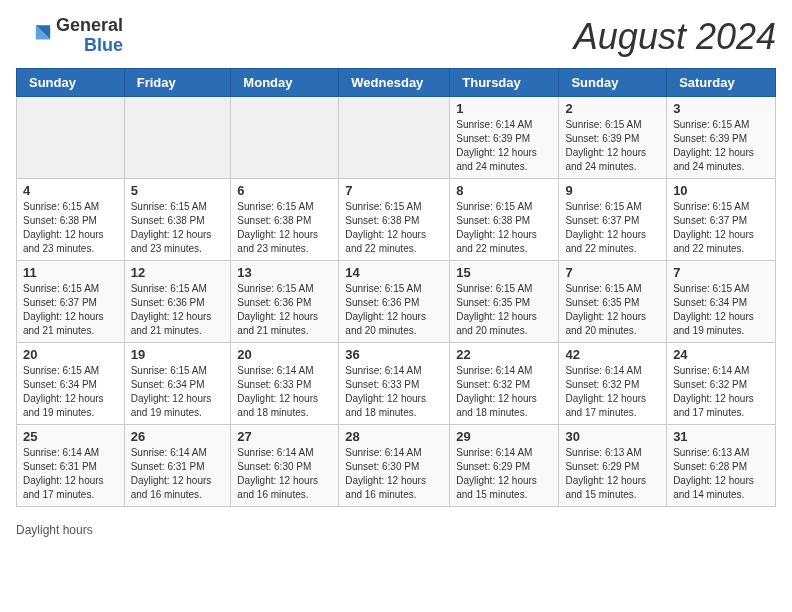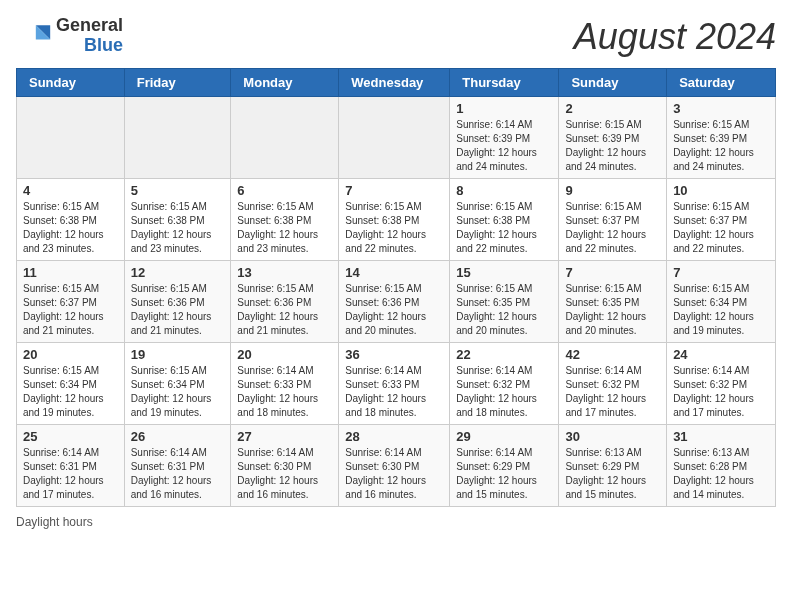--- a/index.html
+++ b/index.html
@@ -92,21 +92,21 @@
     }
     .day-info {
       font-size: 10px;
       color: #333;
       line-height: 1.4;
     }
     .empty-cell {
       background: #f0f0f0 !important;
     }
     .footer-note {
-      margin-top: 8px;
+      margin-top: 16px;
       font-size: 12px;
       color: #555;
       text-align: left;
     }
   </style>
 </head>
 <body>
 
 <div class="header">
   <div class="logo">

